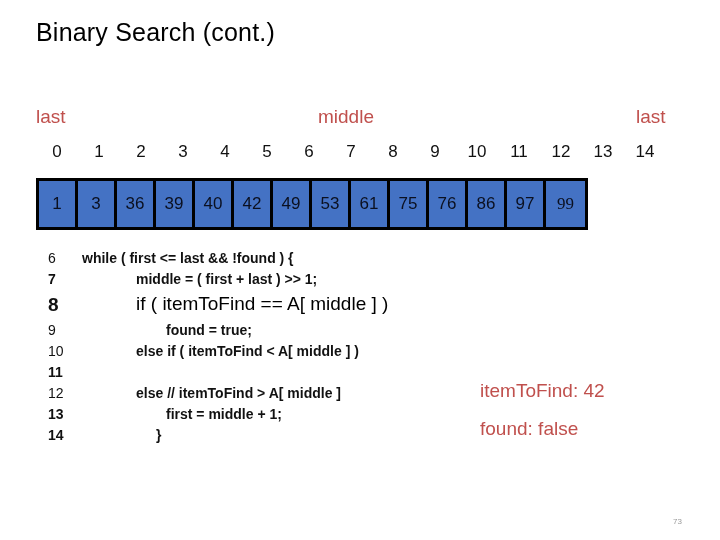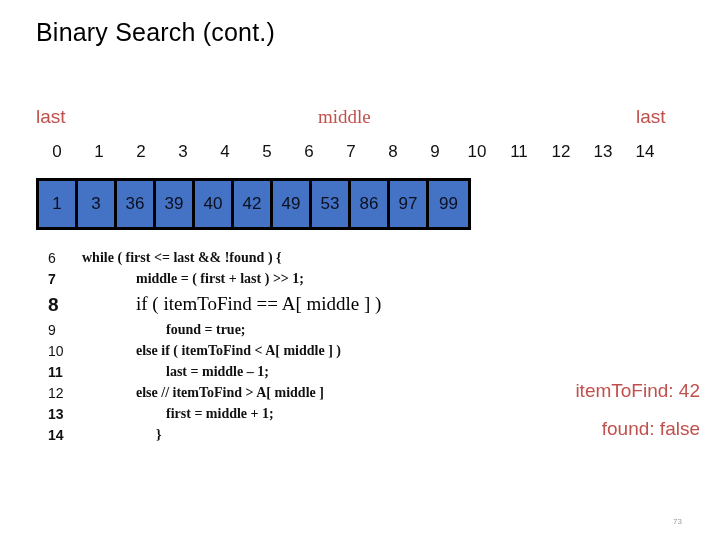--- a/index.html
+++ b/index.html
@@ -36,21 +36,21 @@
     height: 26px;
   }
   .ptr-label {
     position: absolute;
     top: 0;
     font-size: 19px;
     color: #C0504D;
     white-space: nowrap;
   }
   #ptr-first  { left: 0px; }
-  #ptr-middle { left: 282px; font-family: Liberation Serif, serif; }
+  #ptr-middle { left: 282px; }
   #ptr-last   { left: 600px; }
 
   
   #index-row {
     position: absolute;
     left: 36px;
     top: 142px;
     width: 648px;
     height: 24px;
   }
@@ -79,21 +79,21 @@
     height: 46px;
     background: #4472C4;
     border-right: 3px solid #000000;
     box-sizing: border-box;
     display: flex;
     align-items: center;
     justify-content: center;
     font-size: 17px;
     color: #0b1020;
   }
-  .array-cell:last-child { border-right: none; }
+  .array-cell:last-child { border-right: none; font-family: Liberation Serif, serif; }
 
   
   #code-block {
     position: absolute;
     left: 36px;
     top: 250px;
     width: 420px;
   }
   .code-line {
     position: relative;
@@ -112,41 +112,40 @@
   }
   .code-line.bold-no .line-no { font-weight: bold; }
   .code-line.big .line-no { font-size: 19px; font-weight: bold; top: 2px; }
 
   .code-text {
     position: absolute;
     font-size: 14px;
     font-weight: bold;
     color: #111111;
     white-space: pre;
-    font-family: Liberation Serif, serif;
   }
   .code-line.big .code-text {
     font-size: 19px;
     color: #000000;
     font-weight: normal;
     top: 1px;
   }
 
   .ind0 { left: 46px; }
   .ind2 { left: 100px; }
   .ind3 { left: 130px; }
   .ind4 { left: 120px; }
 
   
   #status-panel {
     position: absolute;
     left: 480px;
     top: 380px;
     width: 220px;
-    text-align: right;
+    text-align: left;
   }
   .status-line {
     font-size: 19px;
     color: #C0504D;
     white-space: nowrap;
     margin-bottom: 16px;
   }
 
   
   #page-number {
@@ -189,20 +188,23 @@
 
 <div id="array-table">
     <div class="array-cell">1</div>
     <div class="array-cell">3</div>
     <div class="array-cell">36</div>
     <div class="array-cell">39</div>
     <div class="array-cell">40</div>
     <div class="array-cell">42</div>
     <div class="array-cell">49</div>
     <div class="array-cell">53</div>
+    <div class="array-cell">61</div>
+    <div class="array-cell">75</div>
+    <div class="array-cell">76</div>
     <div class="array-cell">86</div>
     <div class="array-cell">97</div>
     <div class="array-cell">99</div>
   </div>
 
 <div id="code-block">
     <div class="code-line">
       <span class="line-no">6</span>
       <span class="code-text ind0">while ( first &lt;= last &amp;&amp; !found ) {</span>
     </div>
@@ -217,21 +219,20 @@
     <div class="code-line">
       <span class="line-no">9</span>
       <span class="code-text ind3">found = true;</span>
     </div>
     <div class="code-line">
       <span class="line-no">10</span>
       <span class="code-text ind2">else if ( itemToFind &lt; A[ middle ] )</span>
     </div>
     <div class="code-line bold-no">
       <span class="line-no">11</span>
-      <span class="code-text ind3">last = middle – 1;</span>
     </div>
     <div class="code-line">
       <span class="line-no">12</span>
       <span class="code-text ind2">else // itemToFind &gt; A[ middle ]</span>
     </div>
     <div class="code-line bold-no">
       <span class="line-no">13</span>
       <span class="code-text ind3">first = middle + 1;</span>
     </div>
     <div class="code-line bold-no">

